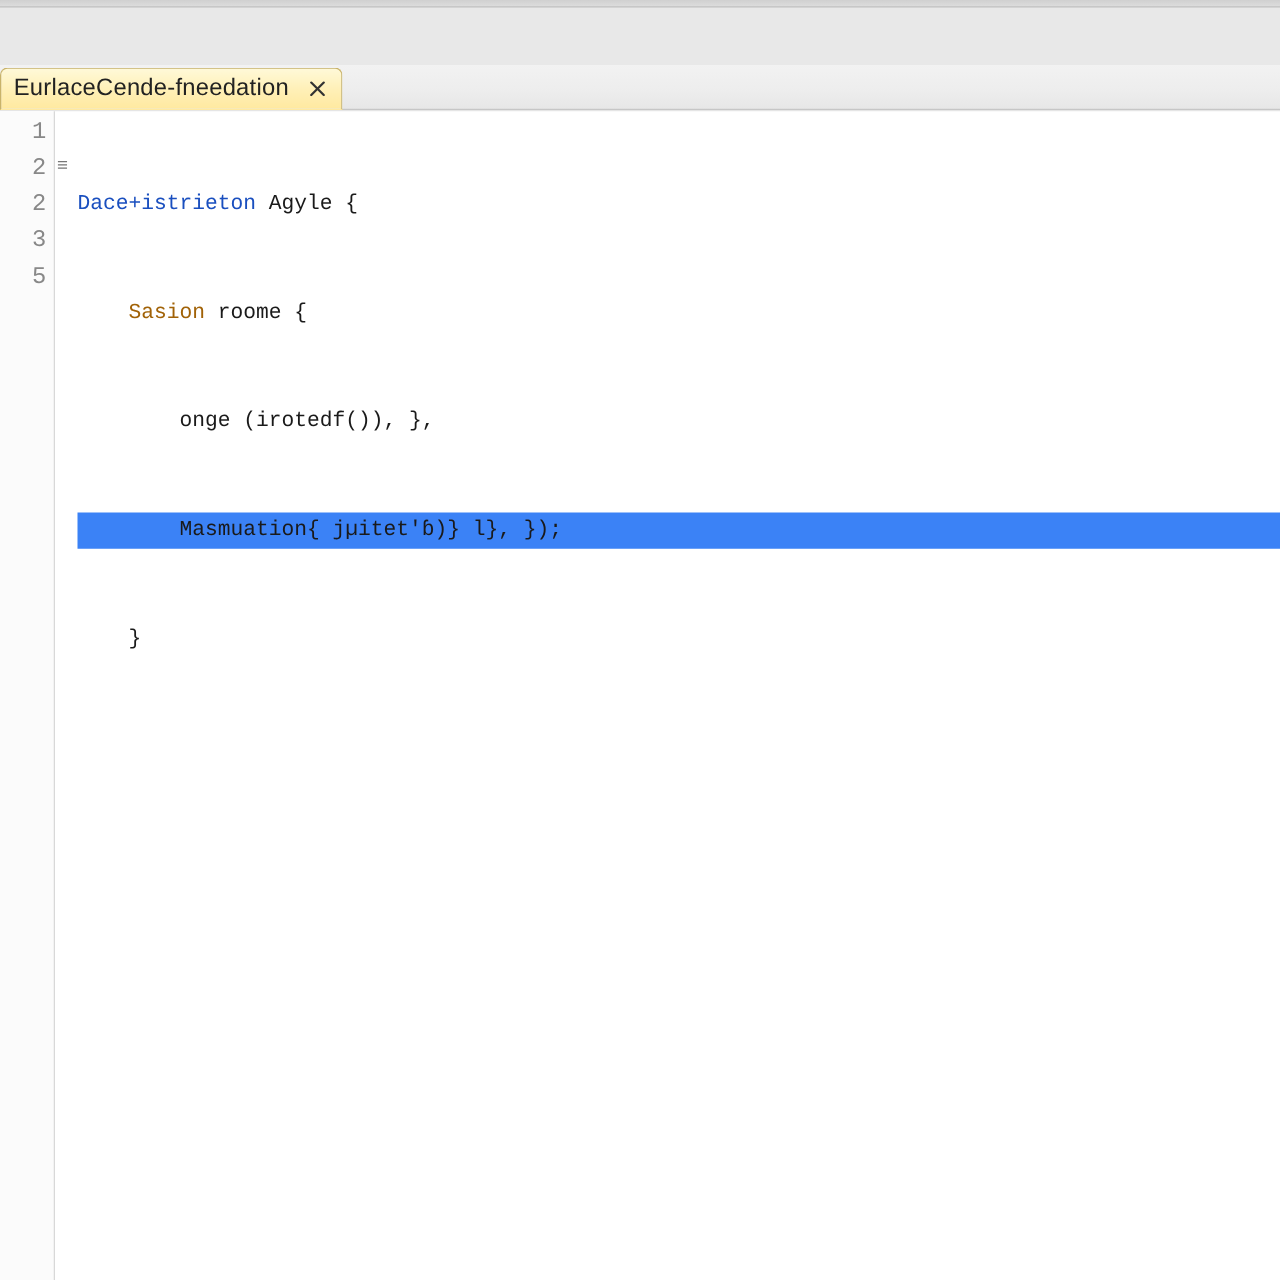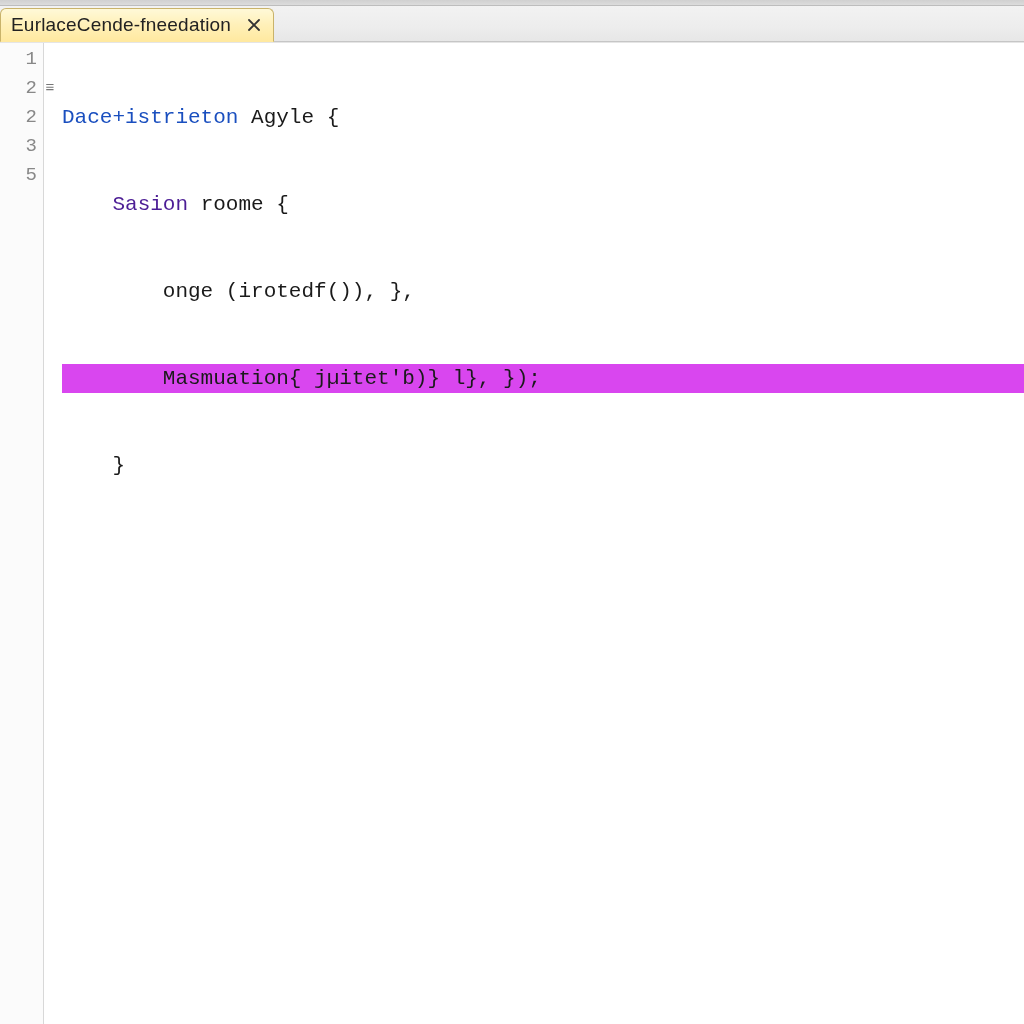--- a/index.html
+++ b/index.html
@@ -22,20 +22,21 @@
     background: linear-gradient(to bottom, #d0d0d0, #dcdcdc);
     border-bottom: 1px solid #bdbdbd;
   }
   .tabbar {
     height: 36px;
     background: linear-gradient(to bottom, #f2f2f2 0%, #ededed 60%, #e7e7e7 100%);
     border-bottom: 1px solid #c6c6c6;
     display: flex;
     align-items: flex-end;
     padding-left: 0;
+    margin-top: 46px;
   }
   .tab {
     height: 34px;
     margin-bottom: -1px;
     background: linear-gradient(to bottom, #fff9d8 0%, #fff0b8 50%, #ffe9a0 100%);
     border: 1px solid #c9b36a;
     border-bottom: 1px solid #ffe9a0;
     border-top-left-radius: 6px;
     border-top-right-radius: 6px;
     display: flex;
@@ -90,37 +91,37 @@
     color: #777;
     text-align: center;
   }
   .gutter-row, .gutter-mark-row {
     height: 29px;
     line-height: 29px;
   }
   .code {
     flex: 1;
     font-family: Consolas, "Courier New", monospace;
-    font-size: 21px;
+    font-size: 17px;
     padding-top: 2px;
     padding-left: 6px;
     white-space: pre;
     color: #1a1a1a;
     line-height: 29px;
     position: relative;
   }
   .code-line {
     height: 29px;
     position: relative;
   }
   .code-line.highlight {
-    background: #d946ef;
+    background: #3b82f6;
   }
   .tok-keyword1 { color: #1a4fbf; }
-  .tok-keyword2 { color: #4c1d95; }
+  .tok-keyword2 { color: #a16207; }
 </style>
 </head>
 <body>
 
 <div class="window">
   <div class="top-border"></div>
 
   <div class="tabbar">
     <div class="tab">
       <span class="tab-label">EurlaceCende-fneedation</span>

